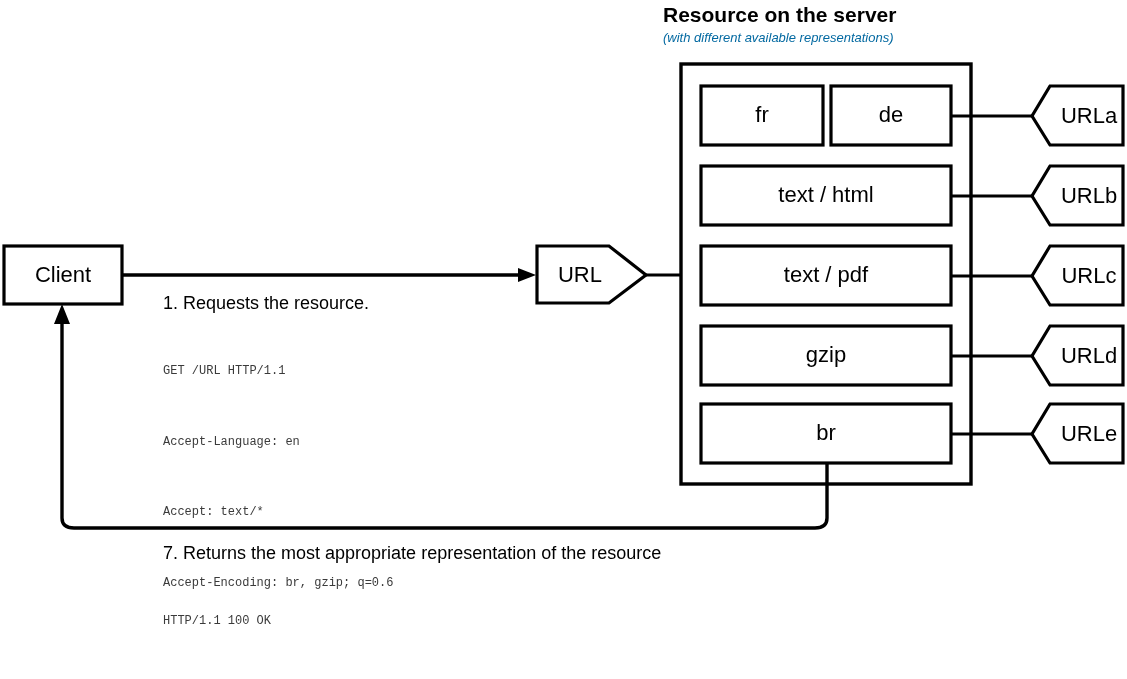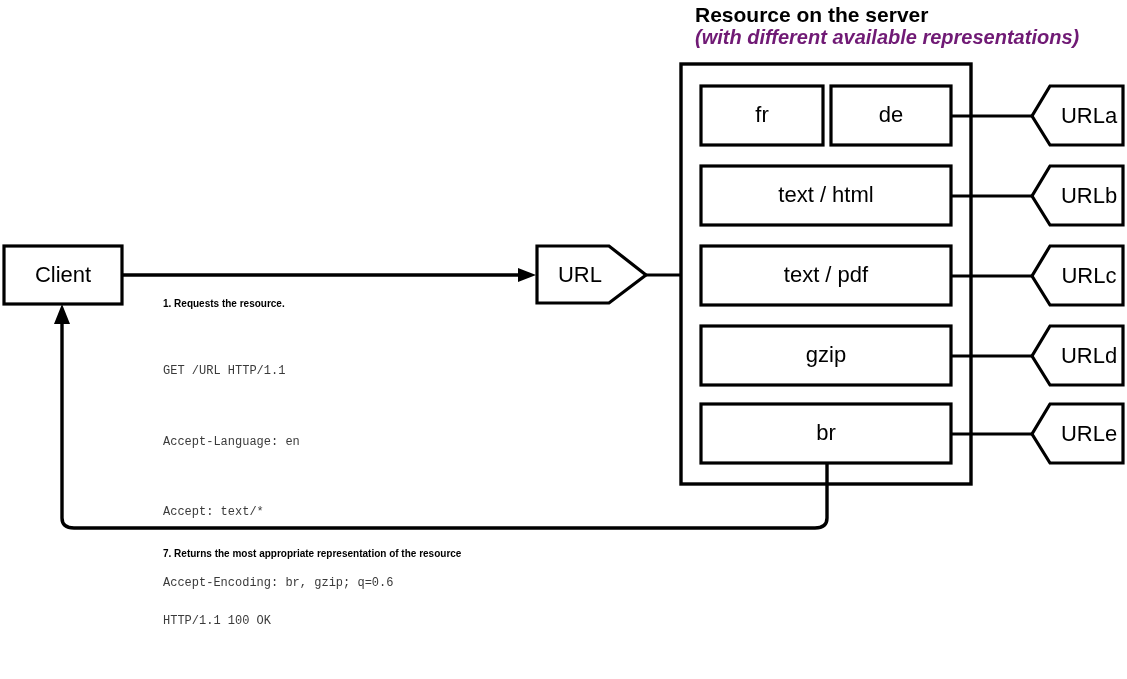--- a/index.html
+++ b/index.html
@@ -64,57 +64,55 @@
     dominant-baseline: middle;
   }
   .caption-block {
     position: absolute;
     left: 163px;
   }
   #request-caption { top: 294px; }
   #response-caption { top: 544px; }
   .caption-title {
     font-family: "Liberation Sans", sans-serif;
-    font-size: 10px;
-    font-weight: bold;
+    font-size: 18px;
+    font-weight: normal;
     color: #000000;
     line-height: 19px;
     white-space: nowrap;
   }
   .caption-lines {
     font-family: "Liberation Mono", "DejaVu Sans Mono", monospace;
     font-size: 12px;
     color: #3a3a3a;
     line-height: 23.5px;
     white-space: pre;
   }
   .caption-lines div { white-space: pre; }
   #server-heading {
     position: absolute;
     left: 663px;
     top: 2px;
     width: 420px;
-    margin-left: 32px;
   }
   .server-title {
     font-family: "Liberation Sans", sans-serif;
     font-size: 21px;
     font-weight: bold;
     line-height: 25px;
     color: #000000;
     white-space: nowrap;
   }
   .server-subtitle {
     font-family: "Liberation Sans", sans-serif;
-    font-size: 20px;
+    font-size: 13px;
     font-style: italic;
     line-height: 21px;
-    color: #701a75;
+    color: #0369a1;
     white-space: nowrap;
-    font-weight: bold;
   }
 </style>
 </head>
 <body>
 
 <div id="diagram-root">
 
   <svg class="canvas" viewBox="0 0 1127 679">
 
     <rect class="shape-fill" x="4" y="246" width="118" height="58"></rect>

